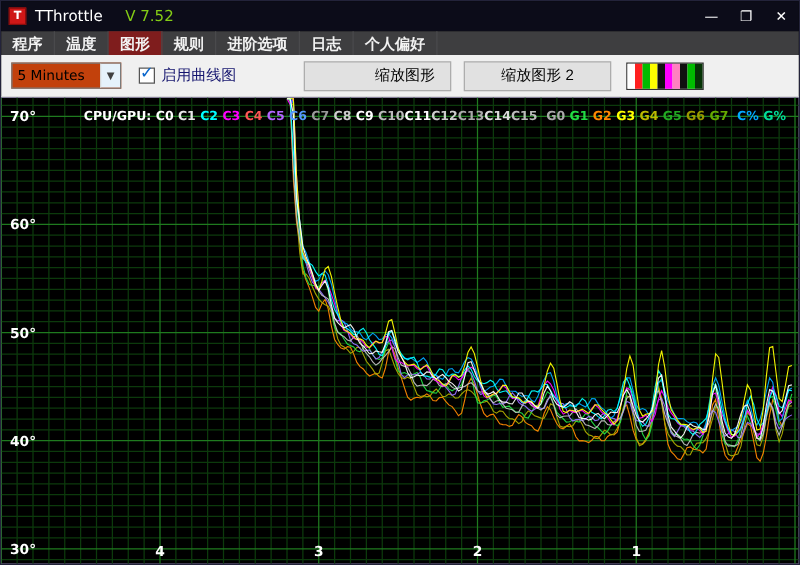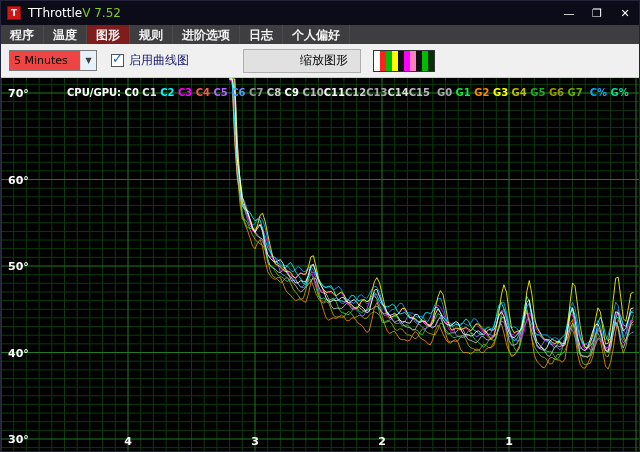--- a/index.html
+++ b/index.html
@@ -2,33 +2,33 @@
 <html><head>
 <meta charset="utf-8">
 <style>
   * { box-sizing: border-box; margin: 0; padding: 0; }
   html,body { width:640px; height:452px; overflow:hidden; background:#000; font-family:"DejaVu Sans","Liberation Sans",sans-serif; }
   .window { width:640px; height:452px; display:flex; flex-direction:column; border:1px solid #23233a; background:#000; }
 
   
   .titlebar { flex:0 0 24px; background:#0c0c19; display:flex; align-items:center; padding-left:6px; color:#fff; font-size:12px; }
   .app-icon { width:14px; height:14px; background:#cf1717; border:1px solid #8a0d0d; margin-right:7px; display:flex; align-items:center; justify-content:center; color:#fff; font-size:9px; font-weight:bold; line-height:1; }
-  .tb-title { }
+  .tb-title { margin-right:18px; }
   .tb-version { color:#84cc16; }
   .tb-spacer { flex:1; }
   .tb-btn { width:28px; height:24px; display:flex; align-items:center; justify-content:center; color:#fff; font-size:11px; }
 
   
   .tabbar { flex:0 0 19px; background:#3e3e40; display:flex; align-items:stretch; font-size:12px; color:#f2f2f2;font-weight:bold; }
   .tab { padding:1px 9px 0 9px; display:flex; align-items:center; border-right:1px solid #4a4a4c; }
   .tab.selected { background:#7f1d1d; }
 
   
   .toolbar { flex:0 0 34px; background:#f0f0f0; display:flex; align-items:center; padding:0 8px; border-bottom:1px solid #d0d0d0; }
-  .combobox { width:88px; height:21px; background:#ef4444; border:1px solid #7a7a7a; display:flex; align-items:center; font-size:11px; color:#000; }
+  .combobox { width:88px; height:21px; background:#c2410c; border:1px solid #7a7a7a; display:flex; align-items:center; font-size:11px; color:#000; }
   .combobox .value { flex:1; padding-left:4px; white-space:nowrap; }
   .combobox .arrow { width:16px; text-align:center; color:#404040; font-size:8px; border-left:1px solid #d9d9d9; background:#e6f2fb; height:100%; line-height:19px; }
   .checkbox-group { display:flex; align-items:center; margin-left:14px; font-size:12px; color:#14146e; }
   .checkbox-box { width:13px; height:13px; background:#fff; border:1px solid #555; margin-right:5px; position:relative; }
   .checkbox-box .check { position:absolute; left:0; top:-4px; color:#0a66cc; font-size:13px; font-weight:bold; }
   .btn { height:24px; border:1px solid #adadad; background:#e1e1e1; font-size:12px; color:#000; display:flex; align-items:center; justify-content:center; }
   .btn-zoom1 { width:118px; margin-left:54px;padding-left:44px; }
   .btn-zoom2 { width:118px; margin-left:10px; }
   .stripes { display:flex; height:22px; margin-left:12px; border:1px solid #333; }
   .stripe { width:6px; height:100%; }
@@ -73,20 +73,21 @@
       <span class="value">5 Minutes</span>
       <span class="arrow">▼</span>
     </div>
     <div class="checkbox-group">
       <span class="checkbox-box">
           <span class="check">✓</span>
         </span>
       <span>启用曲线图</span>
     </div>
     <button class="btn btn-zoom1">缩放图形</button>
+    <button class="btn btn-zoom2">缩放图形 2</button>
     <div class="stripes" id="stripes">
         <div class="stripe" style="background: rgb(255, 255, 255);"></div>
         <div class="stripe" style="background: rgb(255, 32, 32);"></div>
         <div class="stripe" style="background: rgb(0, 187, 0);"></div>
         <div class="stripe" style="background: rgb(255, 255, 0);"></div>
         <div class="stripe" style="background: rgb(16, 16, 16);"></div>
         <div class="stripe" style="background: rgb(255, 0, 255);"></div>
         <div class="stripe" style="background: rgb(255, 128, 192);"></div>
         <div class="stripe" style="background: rgb(16, 16, 16);"></div>
         <div class="stripe" style="background: rgb(0, 187, 0);"></div>

